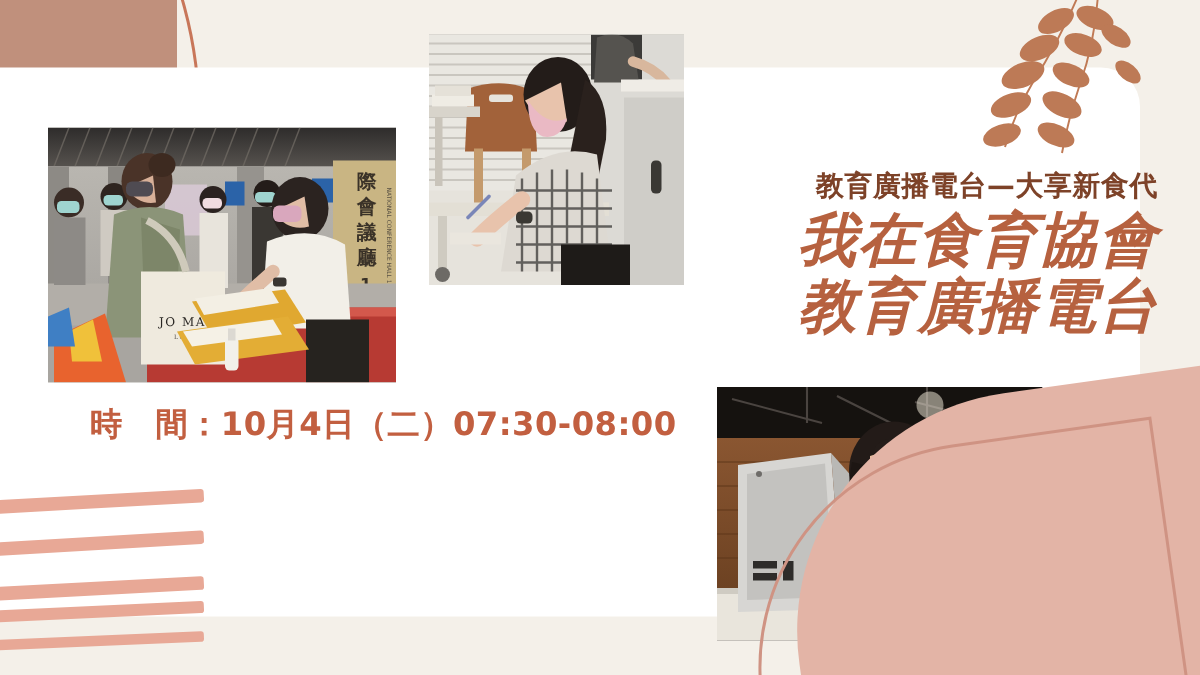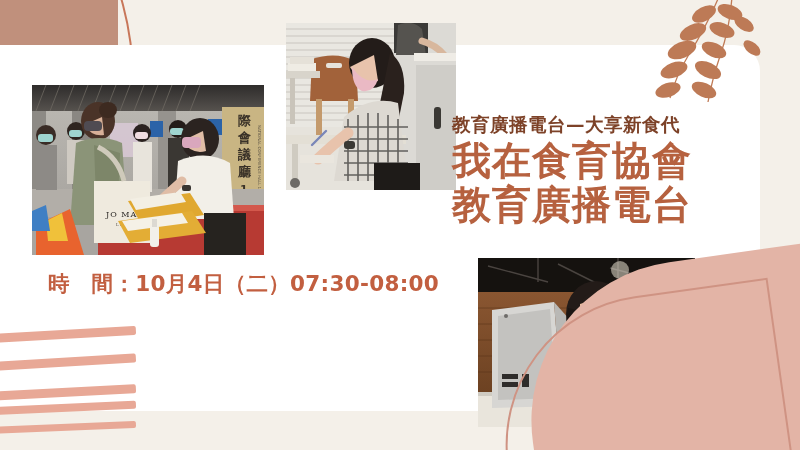--- a/index.html
+++ b/index.html
@@ -55,32 +55,32 @@
 
   .photo-left{left:32px;top:85px;width:232px;height:170px;}
   .photo-mid{left:286px;top:23px;width:170px;height:167px;}
   .photo-right{left:478px;top:258px;width:217px;height:169px;}
   .photo svg{display:block;width:100%;height:100%;}
 
   
   .branch{position:absolute;left:648px;top:-6px;width:130px;height:130px;}
 
   
-  .title-block{position:absolute;left:452px;top:113px;width:320px;text-align:left;}
+  .title-block{position:absolute;left:452px;top:113px;width:320px;text-align:right;}
   .subtitle{
     font-size:18.5px;font-weight:bold;color:#7d4228;letter-spacing:.5px;
     line-height:1.25;white-space:nowrap;
   }
   .title-main{
     font-size:39px;font-weight:bold;color:#b6613f;line-height:1.12;
     letter-spacing:1px;margin-top:3px;
   }
-  .title-main div{white-space:nowrap;}
-
-  .info-block{position:absolute;left:48px;top:268px;}
+  .title-main div{white-space:nowrap;font-style:italic;}
+
+  .info-block{position:absolute;left:60px;top:268px;}
   .info-line{
     font-size:21.5px;font-weight:bold;color:#c25f40;
     line-height:1.48;white-space:nowrap;letter-spacing:.3px;
   }
 </style>
 </head>
 <body>
 
 <div class="stage">
 

